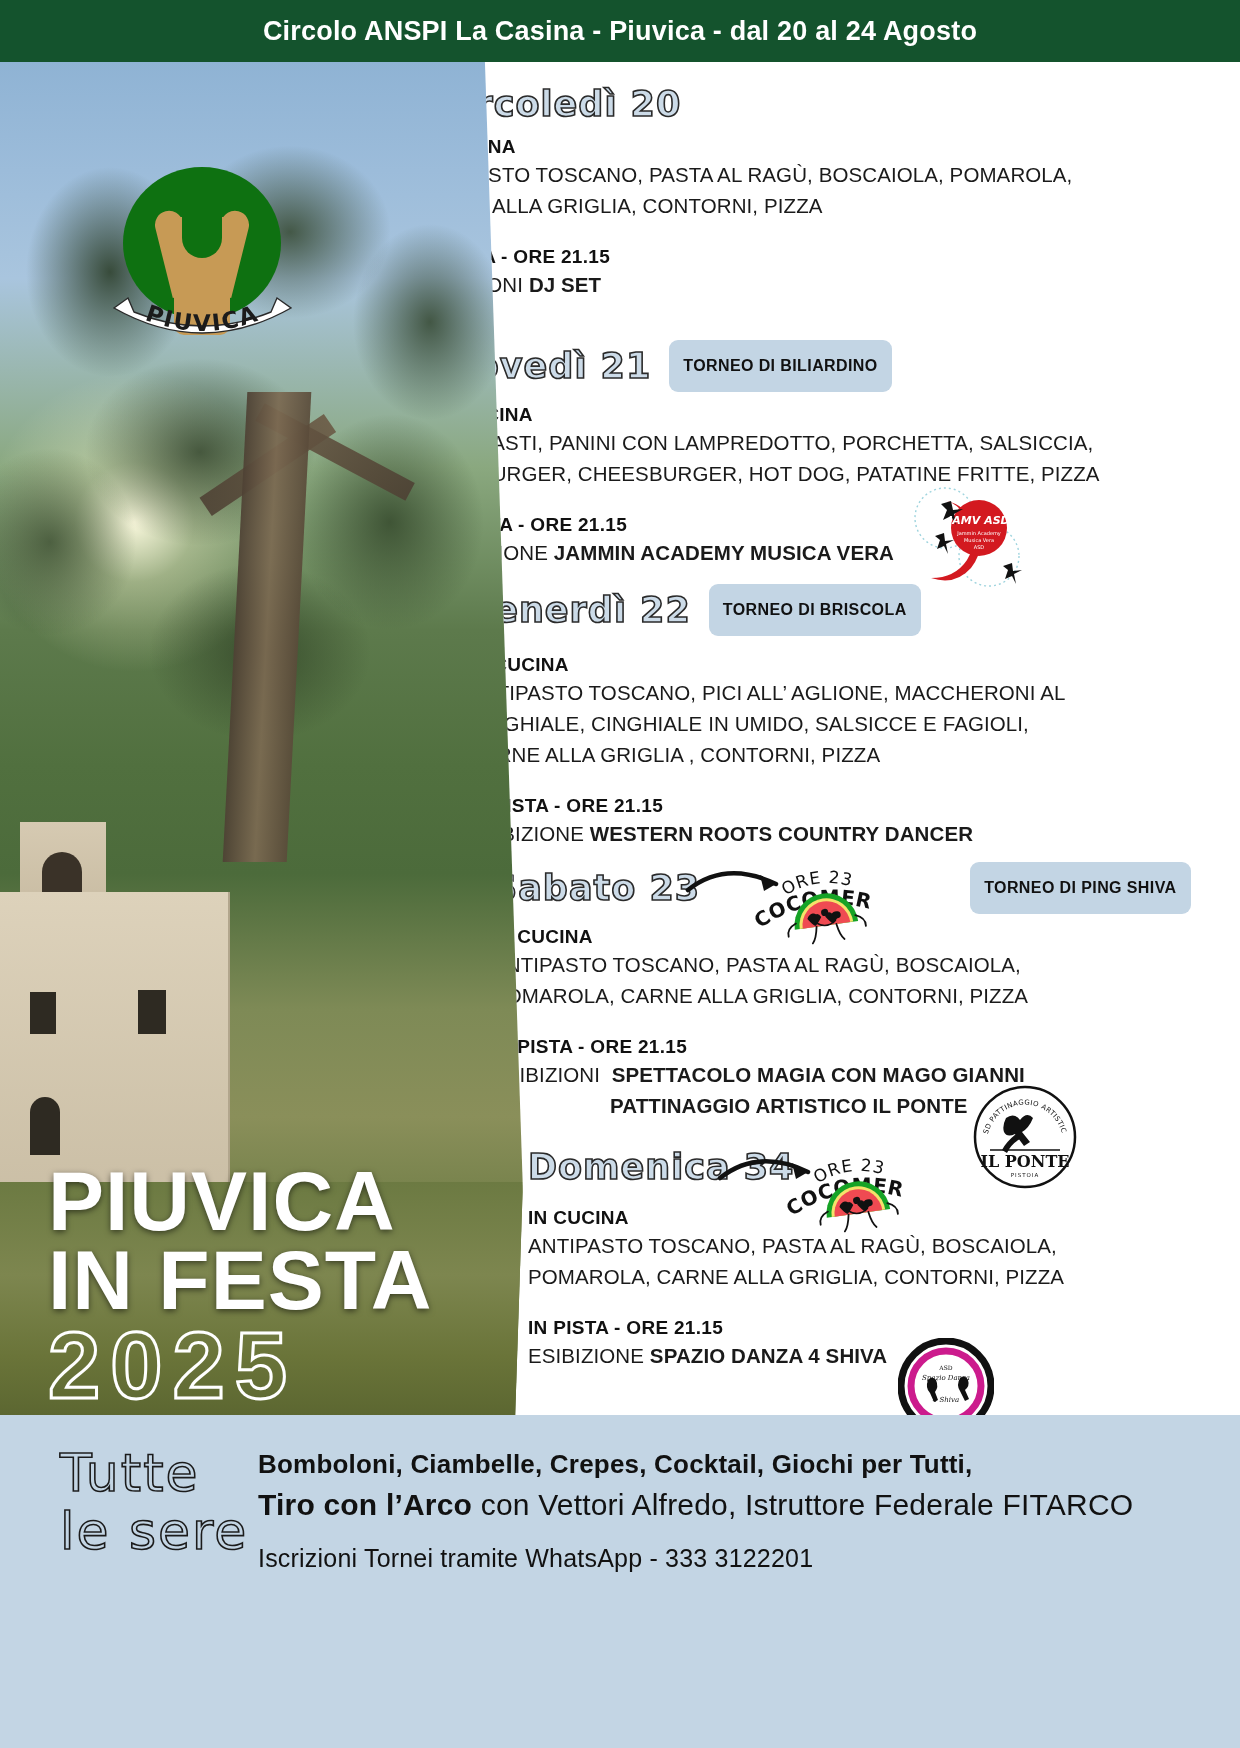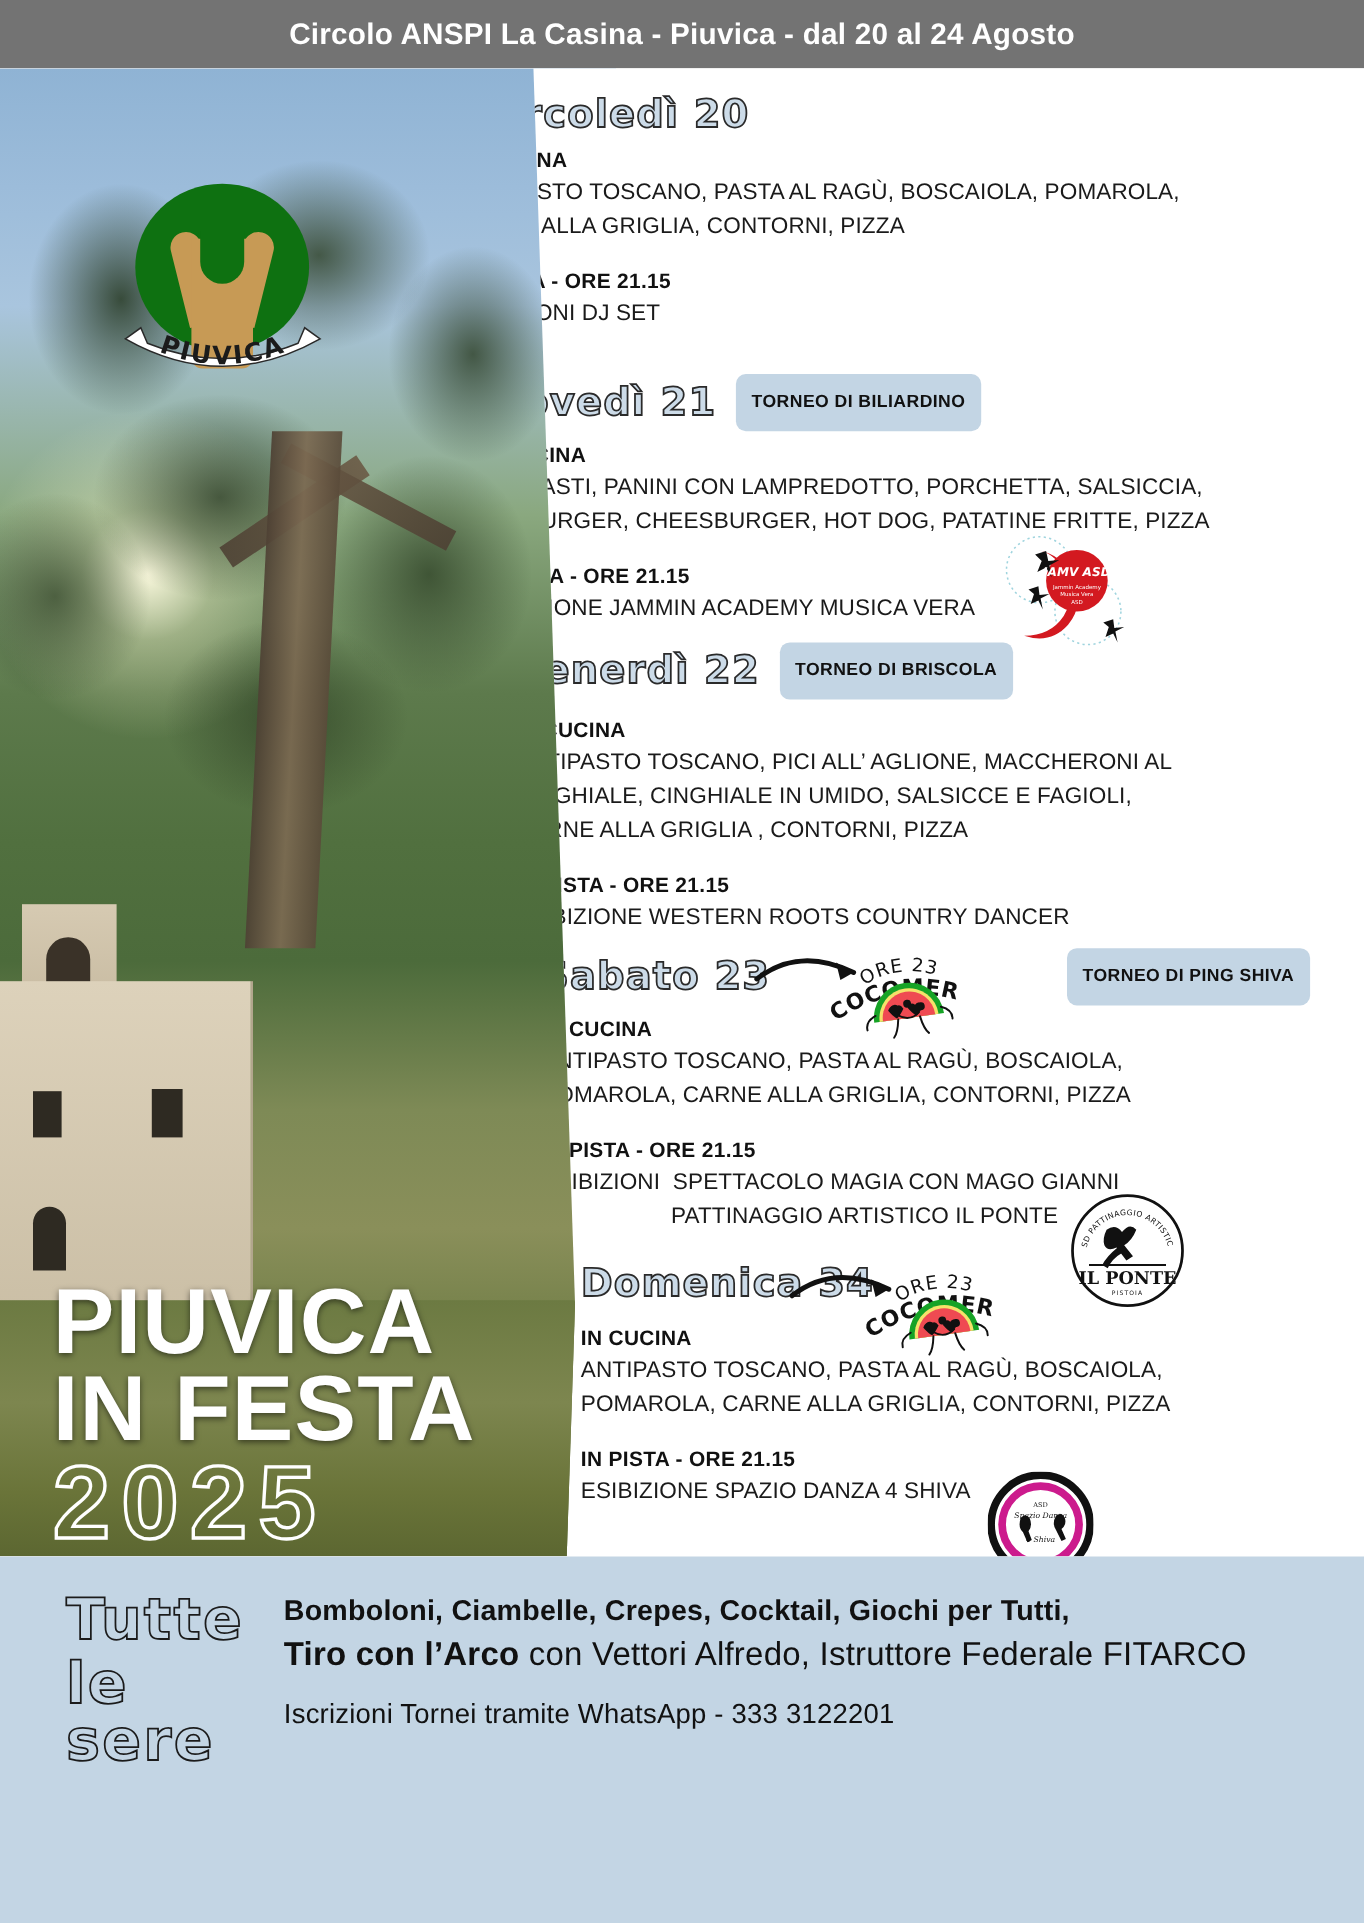--- a/index.html
+++ b/index.html
@@ -7,21 +7,21 @@
   body {
     font-family:"Liberation Sans", sans-serif;
     background:#ffffff;
     position:relative;
     overflow:hidden;
   }
 
   
   .header {
     position:absolute; left:0; top:0; width:1240px; height:62px;
-    background:#737373;
+    background:#14532d;
     display:flex; align-items:center; justify-content:center;
   }
   .header-title {
     color:#ffffff;
     font-size:27px;
     font-weight:bold;
     letter-spacing:0.2px;
     white-space:nowrap;
   }
 
@@ -162,41 +162,41 @@
     letter-spacing:0.4px; white-space:nowrap;text-align:right;
   }
   .sec-label {
     font-size:19px; font-weight:bold; color:#111;
     letter-spacing:0.3px; margin-top:12px;
   }
   .sec-text {
     font-size:20.5px; color:#1a1a1a; line-height:1.42;
     letter-spacing:0.1px; margin-top:2px;
   }
-  .sec-text b { font-weight:normal; }
+  .sec-text b { font-weight:bold; }
   .pista { margin-top:26px; }
   .pista .sec-label { margin-top:0; }
   .indent { padding-left:112px; }
 
   
   .coco { position:absolute; width:230px; height:110px; }
   .coco svg { width:230px; height:110px; display:block; }
 
   
   .logo { position:absolute; }
   .logo svg { display:block; }
 
   
   .footer {
     position:absolute; left:0; top:1415px; width:1240px; height:333px;
     background:#c3d5e4;
   }
   .footer-left {
     position:absolute; left:60px; top:32px; width:200px;
-    font-weight:bold; line-height:1.0;
+    font-weight:normal; line-height:1.0;
     font-family:"DejaVu Sans", sans-serif;
   }
   .f-tutte {
     font-size:52px; color:transparent;
     -webkit-text-stroke:1.6px #1b1b1b;
     letter-spacing:2px;
   }
   .f-sere {
     font-size:52px; color:transparent;
     -webkit-text-stroke:1.6px #1b1b1b;

